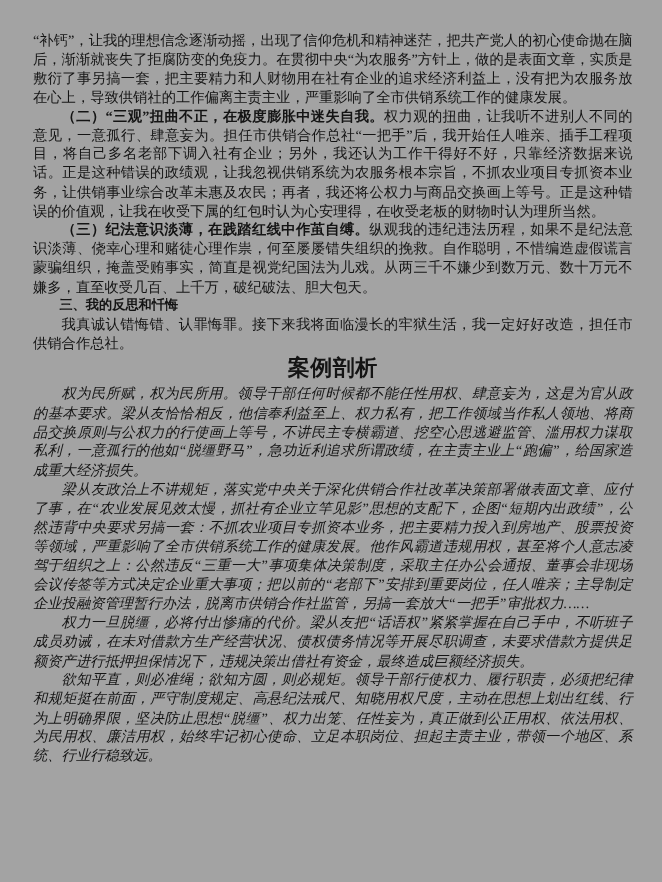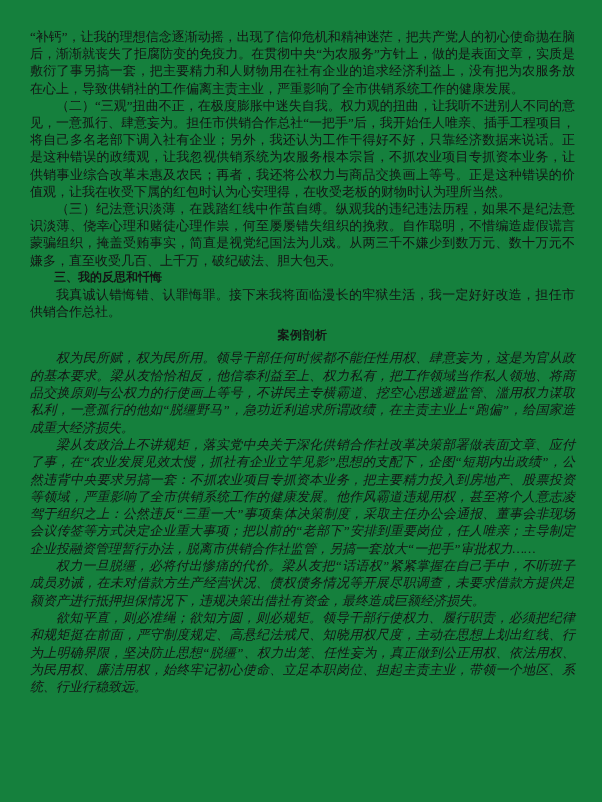--- a/index.html
+++ b/index.html
@@ -12,48 +12,48 @@
     height: 802px;
     overflow: hidden;
     font-family: "Liberation Serif", "DejaVu Serif", serif;
     color: #141414;
   }
   .page {
     box-sizing: border-box;
     width: 602px;
     height: 802px;
     padding: 28px 27px 0 30px;
-    background: #15803d;
+    background: #a3a3a3;
   }
   .page p {
     margin: 0;
     font-size: 13px;
     line-height: 17.2px;
     text-align: justify;
     text-justify: inter-ideograph;
     text-indent: 2em;
     word-break: break-all;
   }
   .page p.noindent {
     text-indent: 0;
   }
   .page p b {
-    font-weight: normal;
+    font-weight: bold;
   }
   h2.sub-heading {
     margin: 0;
     font-size: 12px;
     line-height: 17.2px;
     text-indent: 2em;
     font-weight: bold;
     text-align: left;
   }
   h1.case-heading {
     margin: 4px 0 3px 0;
-    font-size: 12px;
+    font-size: 20px;
     line-height: 22px;
     font-weight: bold;
     text-align: center;
     letter-spacing: 0.5px;
   }
   
   section.kaiti p {
     font-style: italic;
     font-size: 13px;
     line-height: 17.3px;

